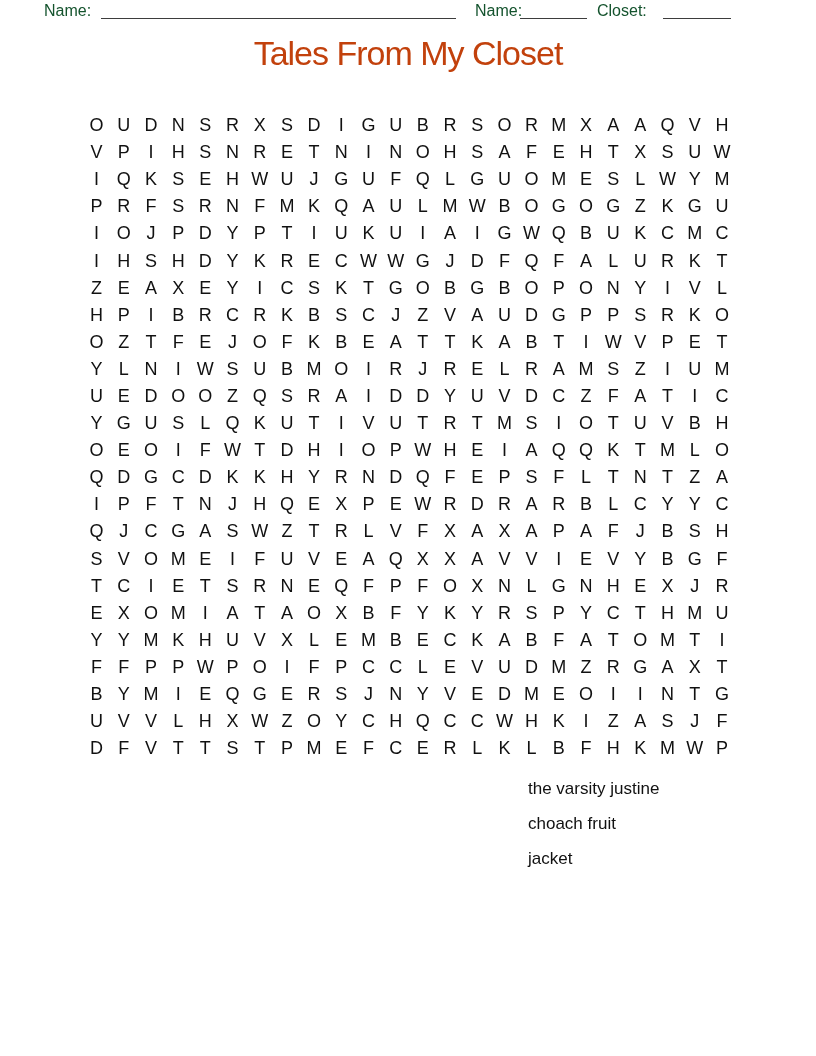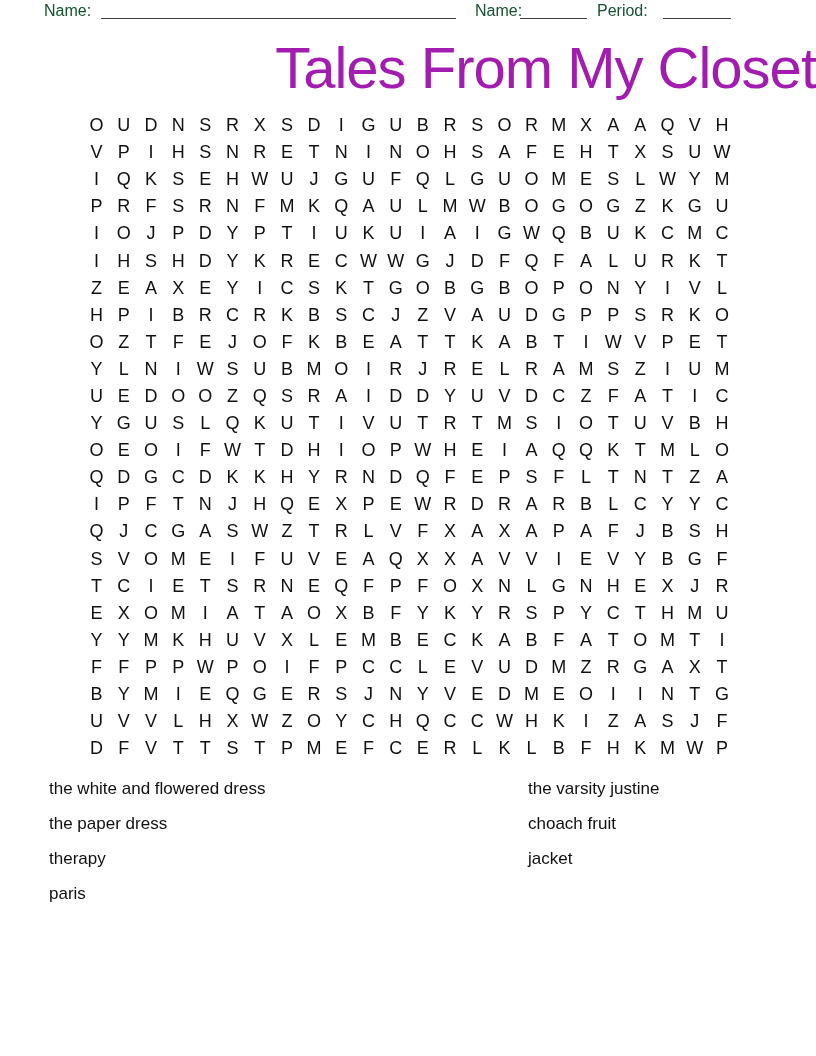--- a/index.html
+++ b/index.html
@@ -19,23 +19,23 @@
     font-size:16px; color:#14532d;
   }
   .hdr-line {
     position:absolute; top:1px; height:18px;
     border-bottom:1.5px solid #3d3d3d;
   }
 
   
   .title {
     position:absolute; top:34px; left:0; width:100%;
-    text-align:right;
-    font-size:58px; font-weight:400; letter-spacing:-1px;
-    color:#a21caf;
+    text-align:center;
+    font-size:34px; font-weight:400; letter-spacing:-1px;
+    color:#c2410c;
   }
 
   
   .grid {
     position:absolute; left:83px; top:112px;
     display:grid;
     grid-template-columns:repeat(24, 27.2px);
     grid-auto-rows:27.1px;
   }
   .cell {
@@ -58,21 +58,21 @@
 <body>
 
 <div class="page">
 
   <span class="hdr-label" style="left:44px">Name:</span>
   <div class="hdr-line" style="left:101px; width:355px"></div>
 
   <span class="hdr-label" style="left:475px">Name:</span>
   <div class="hdr-line" style="left:520px; width:67px"></div>
 
-  <span class="hdr-label" style="left:597px">Period:</span>
+  <span class="hdr-label" style="left:597px">Closet:</span>
   <div class="hdr-line" style="left:663px; width:68px"></div>
 
   <h1 class="title">Tales From My Closet</h1>
 
   <div class="grid">
       <div class="cell">O</div>
       <div class="cell">U</div>
       <div class="cell">D</div>
       <div class="cell">N</div>
       <div class="cell">S</div>
@@ -643,26 +643,20 @@
       <div class="cell">B</div>
       <div class="cell">F</div>
       <div class="cell">H</div>
       <div class="cell">K</div>
       <div class="cell">M</div>
       <div class="cell">W</div>
       <div class="cell">P</div>
     </div>
 
   <div class="words">
-    <div class="word-col" style="left:49px">
-        <div class="word">the white and flowered dress</div>
-        <div class="word">the paper dress</div>
-        <div class="word">therapy</div>
-        <div class="word">paris</div>
-      </div>
     <div class="word-col" style="left:528px">
         <div class="word">the varsity justine</div>
         <div class="word">choach fruit</div>
         <div class="word">jacket</div>
       </div>
   </div>
 
 </div>
 
 </body></html>

